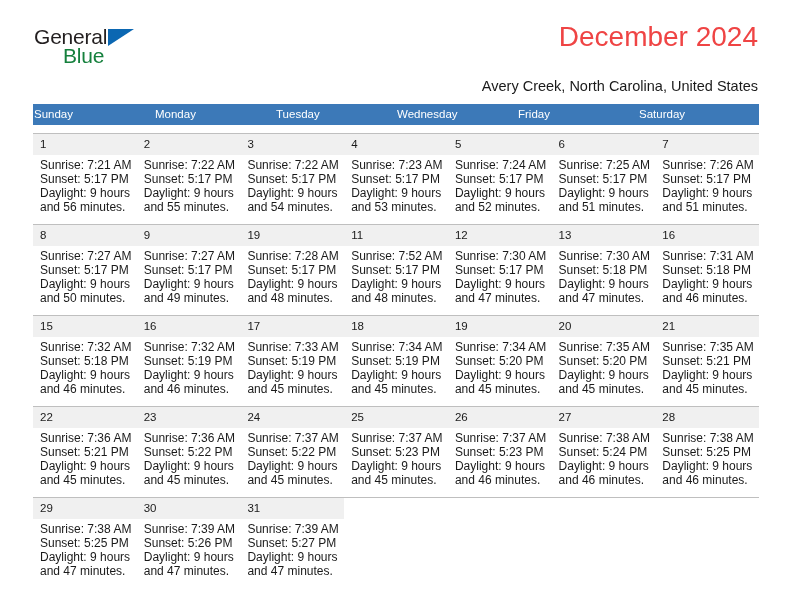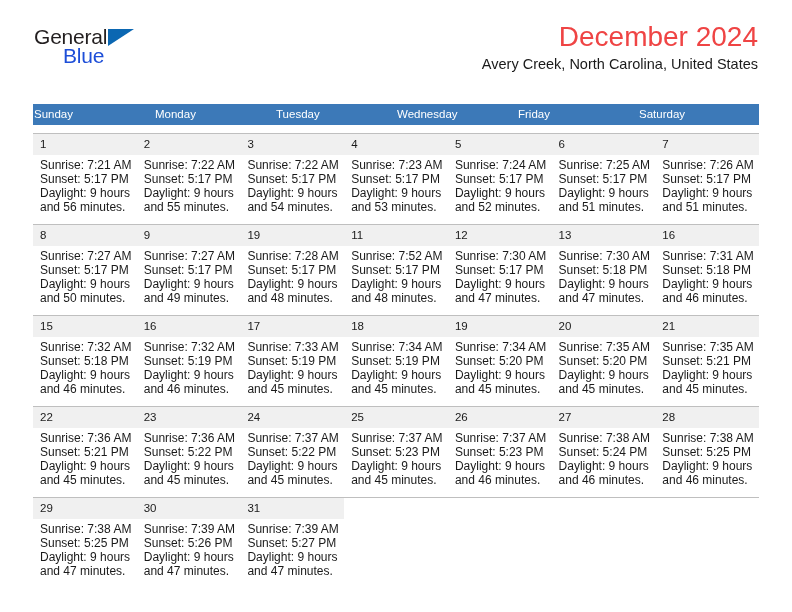--- a/index.html
+++ b/index.html
@@ -41,21 +41,21 @@
     color: #231f20;
     letter-spacing: -0.2px;
     line-height: 22px;
     display: block;
     position: absolute;
     left: 0;
     top: 0;
   }
   .logo-blue {
     font-size: 21px;
-    color: #1d4ed8;
+    color: #15803d;
     letter-spacing: -0.2px;
     line-height: 22px;
     display: block;
     position: absolute;
     left: 29px;
     top: 19px;
   }
   .logo-triangle {
     position: absolute;
     left: 74px;
@@ -76,21 +76,21 @@
     font-size: 28px;
     font-weight: normal;
     color: #ef4444;
     line-height: 34px;
     white-space: nowrap;
   }
   .cal-subtitle {
     font-size: 14.5px;
     color: #1a1a1a;
     line-height: 20px;
-    margin-top: 0;
+    margin-top: 22px;
     white-space: nowrap;
   }
 
   
   .calendar {
     position: absolute;
     left: 33px;
     top: 104px;
     width: 726px;
   }

